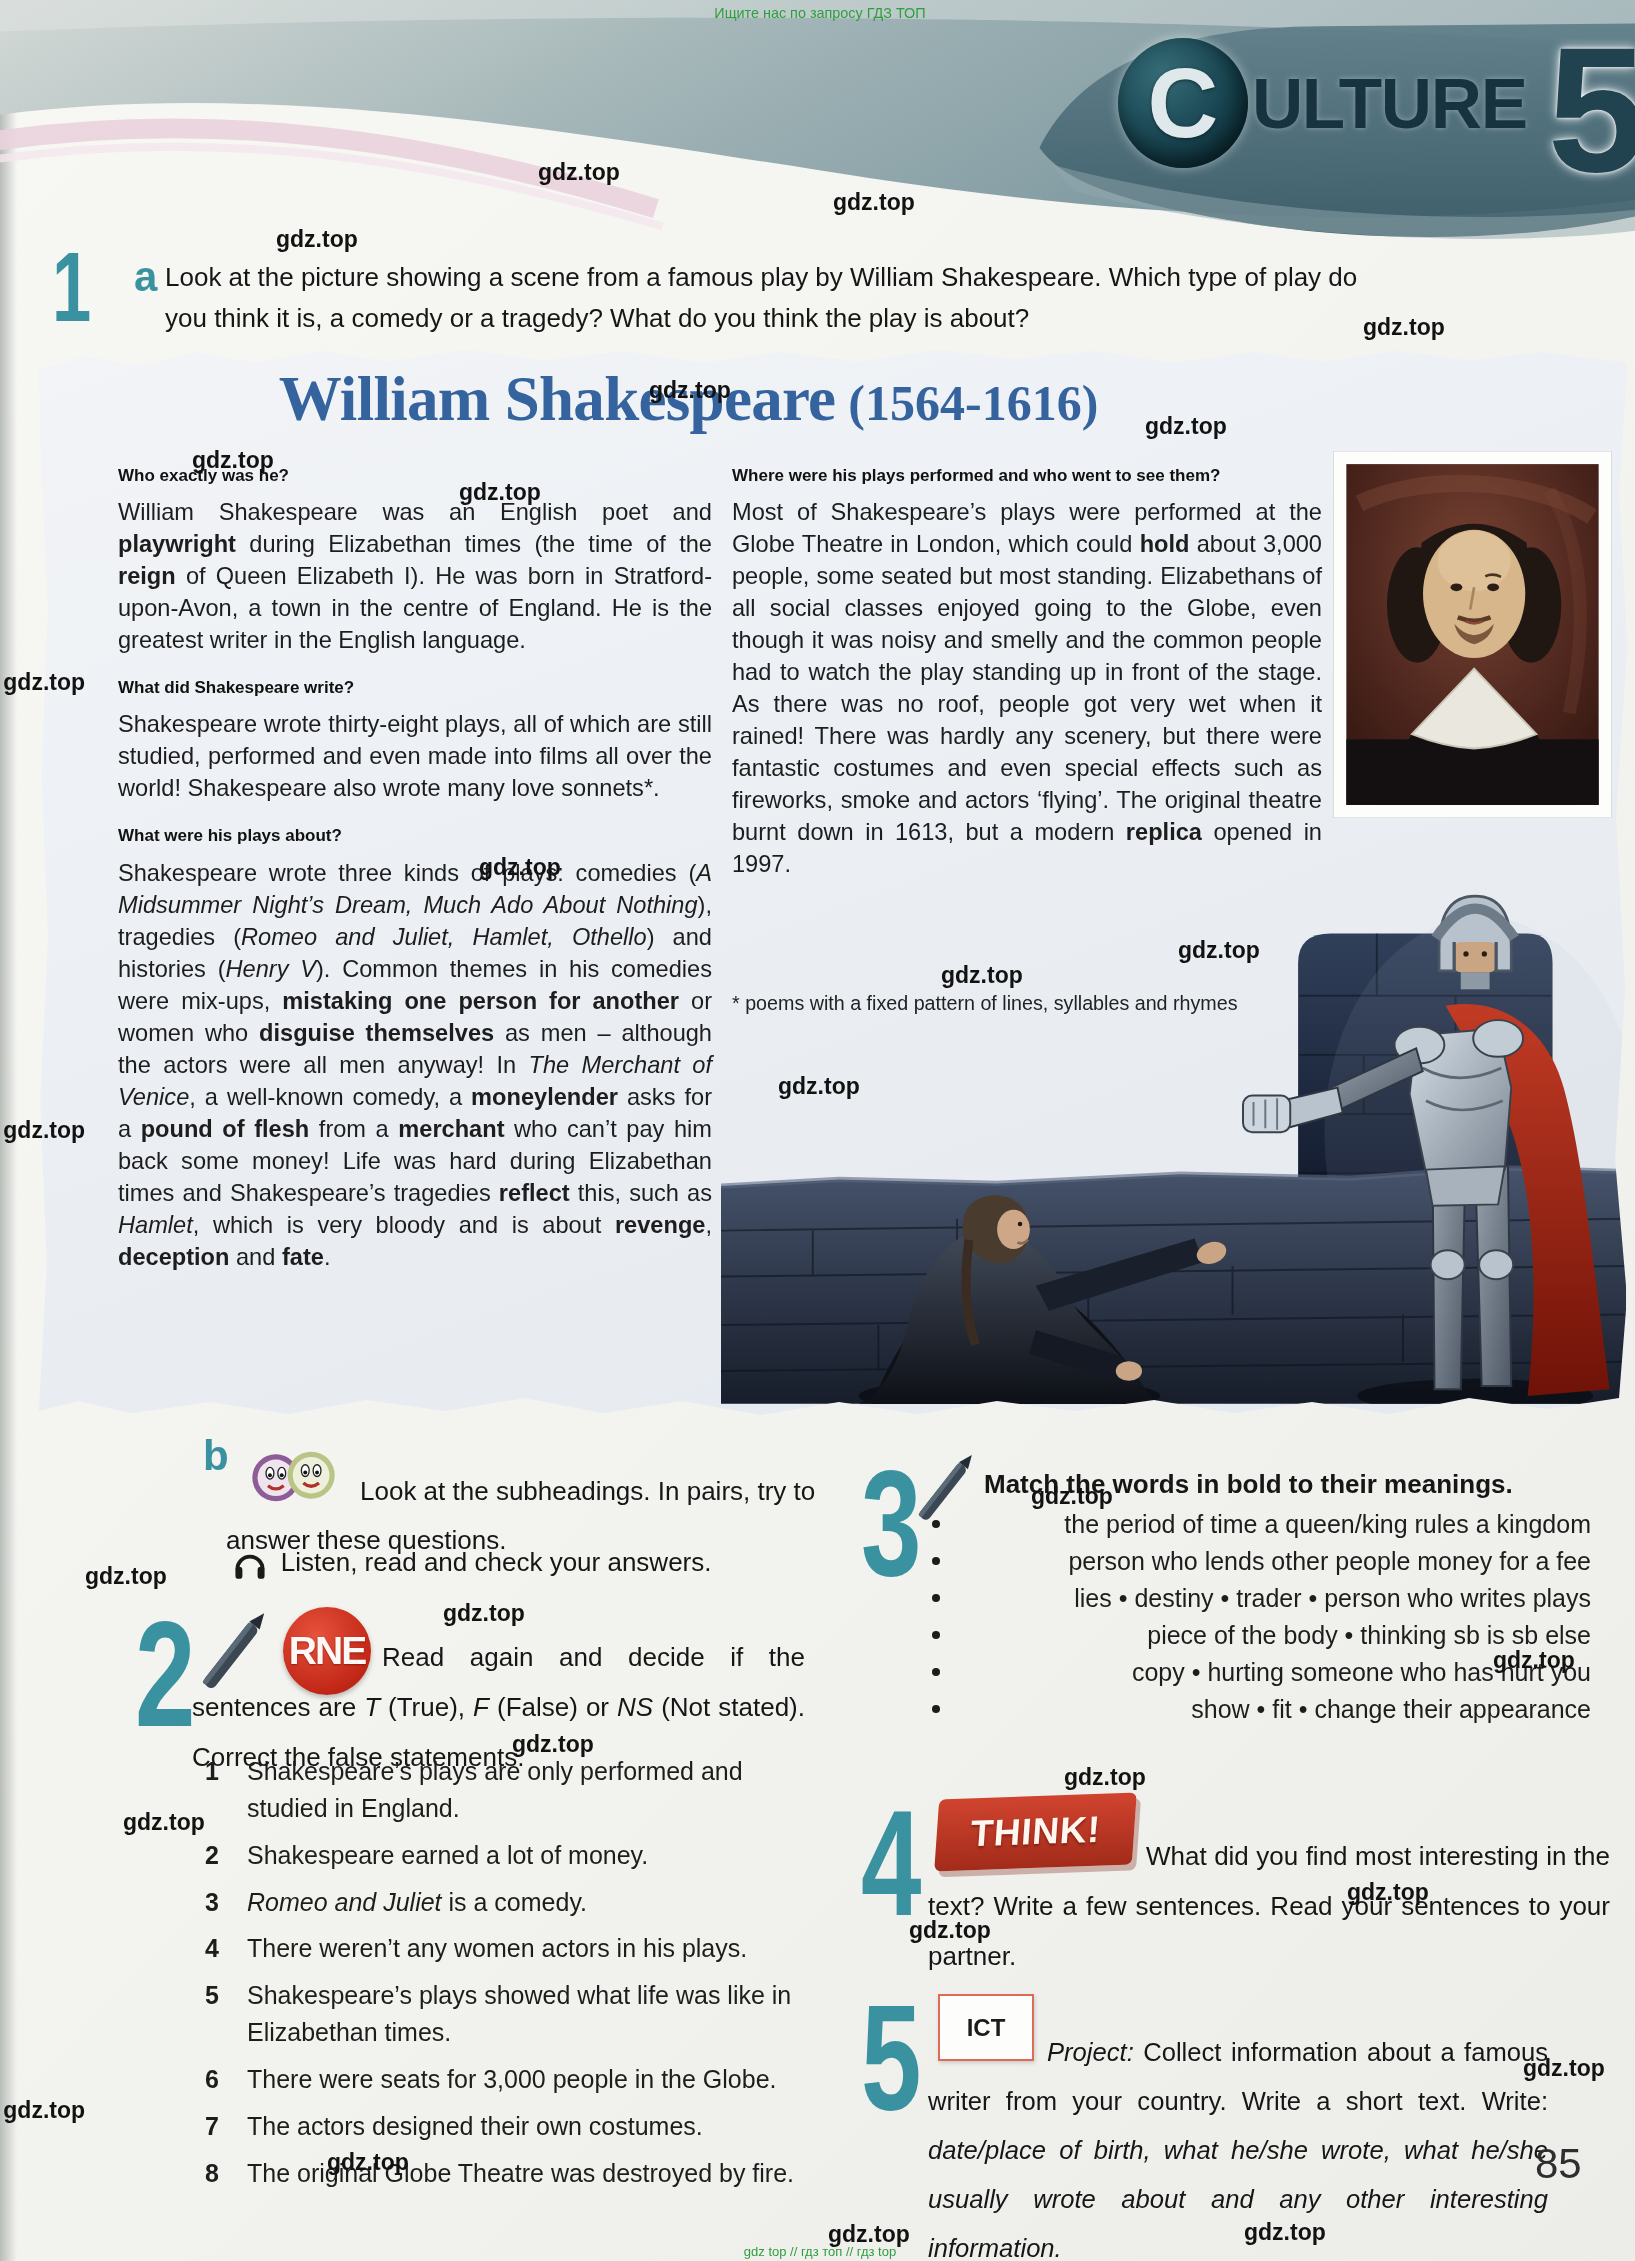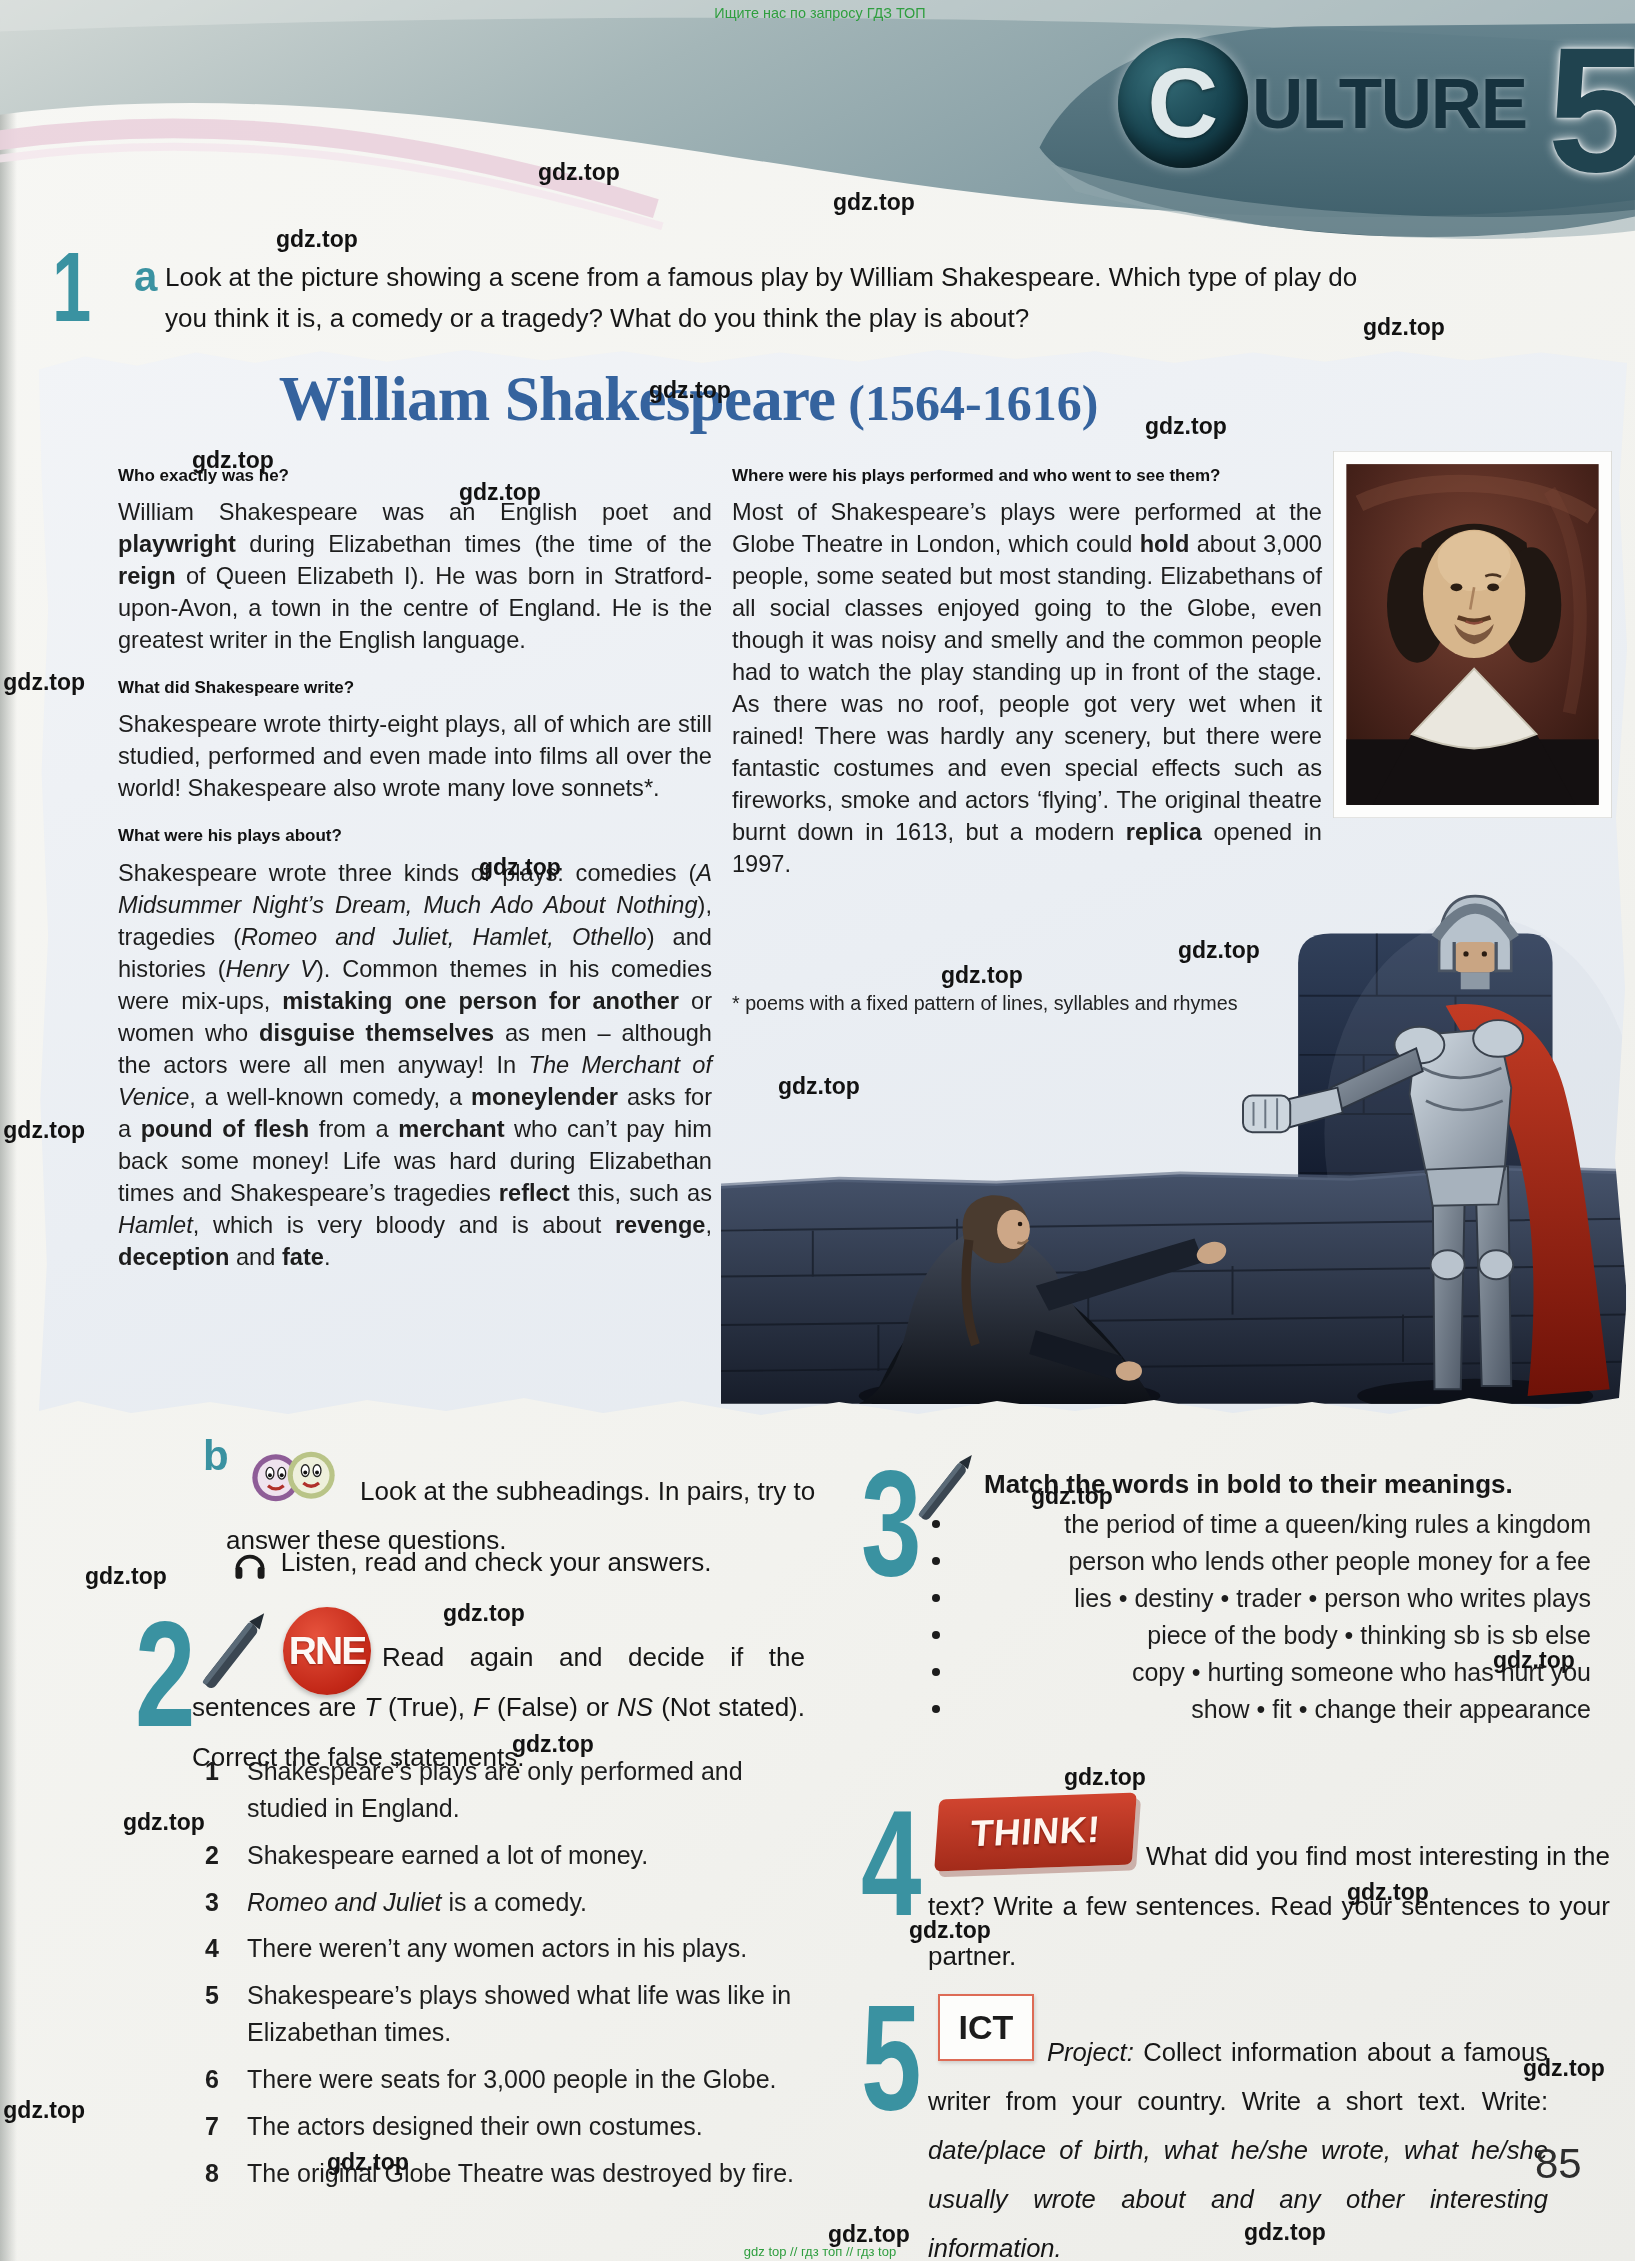--- a/index.html
+++ b/index.html
@@ -63,21 +63,21 @@
   .meanings li{position:relative;padding-left:30px;}
   .meanings li::before{content:"";position:absolute;left:3.9px;top:13.8px;width:8.5px;height:8.5px;border-radius:50%;background:#1c1c1c;}
 
   
   .think{position:absolute;left:937px;top:1796px;width:197px;height:72px;background:linear-gradient(180deg,#d0442f,#a32b1a);border-radius:6.6px;transform:skewX(-6deg) rotate(-2deg);box-shadow:4.6px 5.9px 0 rgba(120,30,15,.3);display:flex;align-items:center;justify-content:center;}
   .think span{font-size:37px;font-weight:800;color:#fff6ef;letter-spacing:0.7px;text-shadow:0 2px 2.6px rgba(90,10,0,.55);}
   .ex4-instr{position:absolute;left:928px;top:1805px;width:682px;text-indent:218px;text-align:justify;line-height:50px;}
 
   
   .ict{position:absolute;left:938px;top:1994px;width:92px;height:63px;background:#fdfdfb;border:2.6px solid #dd6b55;display:flex;align-items:center;justify-content:center;box-shadow:1.3px 2px 3.9px rgba(0,0,0,.15);}
-  .ict span{font-size:34px;font-weight:700;color:#1c1c1c;}
+  .ict span{font-size:24px;font-weight:700;color:#1c1c1c;}
   .ex5-instr{position:absolute;left:928px;top:2002px;width:620px;text-indent:119px;text-align:justify;line-height:49px;font-size:25.6px;}
 
   .page-num{position:absolute;left:1535px;top:2140px;font-size:42px;color:#2e2e2e;}
 
   .wm-layer{position:absolute;left:0;top:0;width:100%;height:100%;pointer-events:none;}
   .wm{position:absolute;font-size:23px;font-weight:600;color:#121212;white-space:nowrap;}
 </style>
 </head>
 <body>
 

